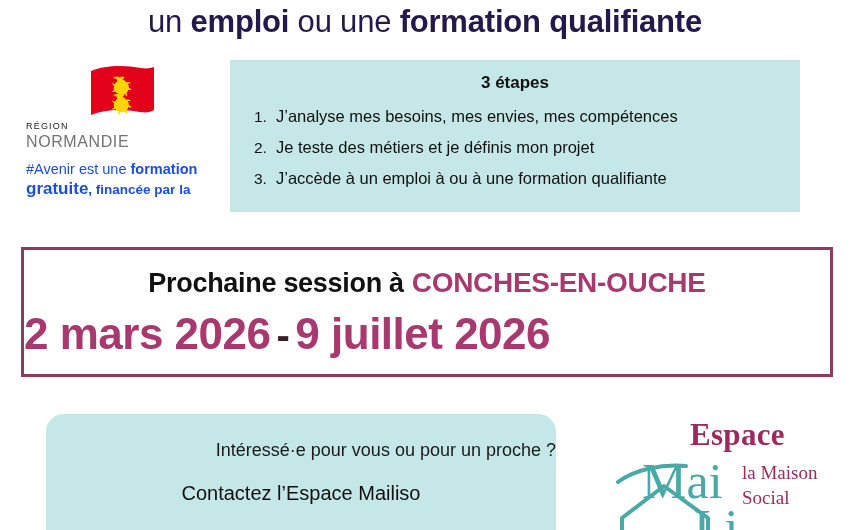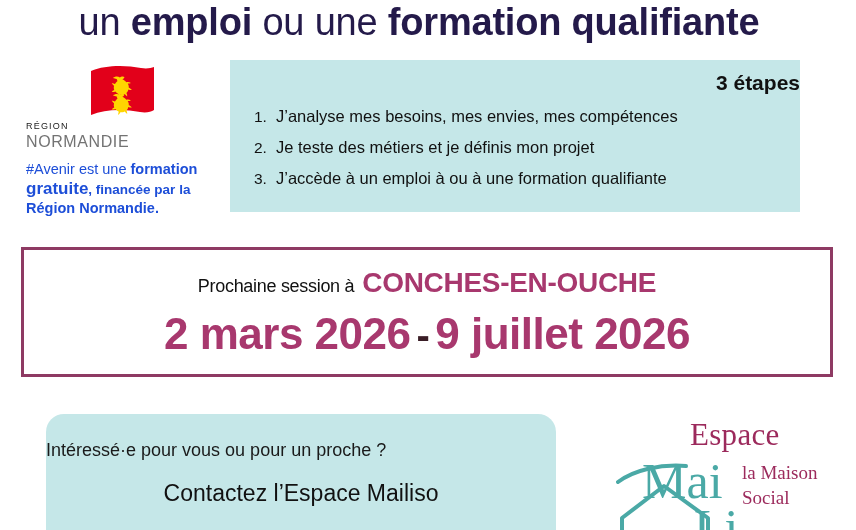--- a/index.html
+++ b/index.html
@@ -12,26 +12,26 @@
     height: 530px;
     position: relative;
     overflow: hidden;
     font-family: "Liberation Sans", sans-serif;
     -webkit-font-smoothing: antialiased;
   }
 
   
   .headline {
     position: absolute;
-    left: 9px;
+    left: 15px;
     top: 2px;
     width: 820px;
     text-align: center;
     font-family: "Liberation Sans", sans-serif;
-    font-size: 38px;
+    font-size: 31px;
     line-height: 40px;
     letter-spacing: -0.2px;
     color: #241a4a;
     white-space: nowrap;
   }
   .headline .thin { font-weight: 400; }
   .headline .bold { font-weight: 700; }
 
   
   .normandie-block {
@@ -78,24 +78,24 @@
   
   .etapes-box {
     position: absolute;
     left: 230px;
     top: 60px;
     width: 570px;
     height: 152px;
     background: #c5e7e8;
   }
   .etapes-title {
-    text-align: right;
-    font-family: "Liberation Sans", sans-serif;
-    font-weight: 700;
-    font-size: 21px;
+    text-align: center;
+    font-family: "Liberation Sans", sans-serif;
+    font-weight: 700;
+    font-size: 17px;
     color: #111111;
     margin-top: 12px;
     line-height: 22px;
   }
   .etapes-list {
     margin: 7px 0 0 0;
     padding: 0 12px 0 24px;
     list-style: none;
   }
   .etape-item {
@@ -125,35 +125,35 @@
     box-sizing: border-box;
   }
   .session-line1 {
     text-align: center;
     margin-top: 14px;
     line-height: 38px;
     white-space: nowrap;
   }
   .session-label {
     font-family: "Liberation Sans", sans-serif;
-    font-weight: 400;
-    font-size: 18px;
+    font-weight: 700;
+    font-size: 27px;
     color: #111111;
     letter-spacing: -0.3px;
   }
   .session-city {
     font-family: "Liberation Sans", sans-serif;
     font-weight: 700;
     font-size: 28px;
     color: #a8386e;
     letter-spacing: -0.3px;
     margin-left: 8px;
   }
   .session-dates {
-    text-align: center;
+    text-align: left;
     margin-top: 2px;
     line-height: 52px;
     white-space: nowrap;
     font-family: "Liberation Sans", sans-serif;
     font-weight: 700;
     font-size: 44px;
     color: #a8386e;
     letter-spacing: -0.5px;
   }
   .date-sep {
@@ -166,52 +166,52 @@
   .contact-box {
     position: absolute;
     left: 46px;
     top: 414px;
     width: 510px;
     height: 152px;
     background: #c5e7e8;
     border-radius: 18px;
   }
   .contact-q {
-    text-align: left;
+    text-align: right;
     margin-top: 24px;
     font-family: "Liberation Sans", sans-serif;
     font-size: 18px;
     line-height: 24px;
     color: #1a1a1a;
     white-space: nowrap;
   }
   .contact-cta {
     text-align: center;
     margin-top: 12px;
     font-family: "Liberation Sans", sans-serif;
-    font-size: 23px;
+    font-size: 20px;
     line-height: 38px;
     color: #111111;
     white-space: nowrap;
   }
 
   
   .mailiso-logo {
     position: absolute;
     left: 624px;
     top: 418px;
     width: 232px;
     height: 120px;
   }
   .mailiso-espace {
     position: absolute;
     left: 66px;
     top: 0px;
     font-family: "Liberation Serif", serif;
-    font-weight: 400;
+    font-weight: 700;
     font-size: 31px;
     line-height: 34px;
     color: #9c2a5c;
     letter-spacing: 0.3px;
     white-space: nowrap;
   }
   .mailiso-house {
     position: absolute;
     left: -8px;
     top: 30px;
@@ -269,21 +269,20 @@
       </g>
     </svg>
   </div>
 
   <div class="region-word">RÉGION</div>
   <div class="normandie-word">NORMANDIE</div>
 
   <div class="tagline">
     <div><span>#Avenir est une </span><span class="b">formation</span></div>
     <div><span class="big">gratuite</span><span class="b sm">, financée par la</span></div>
-    <div class="b">Région Normandie.</div>
   </div>
 </div>
 
 <div class="etapes-box">
   <div class="etapes-title">3 étapes</div>
   <ul class="etapes-list">
     <li class="etape-item">
       <span class="etape-num">1.</span>
       <span>J’analyse mes besoins, mes envies, mes compétences</span>
     </li>

